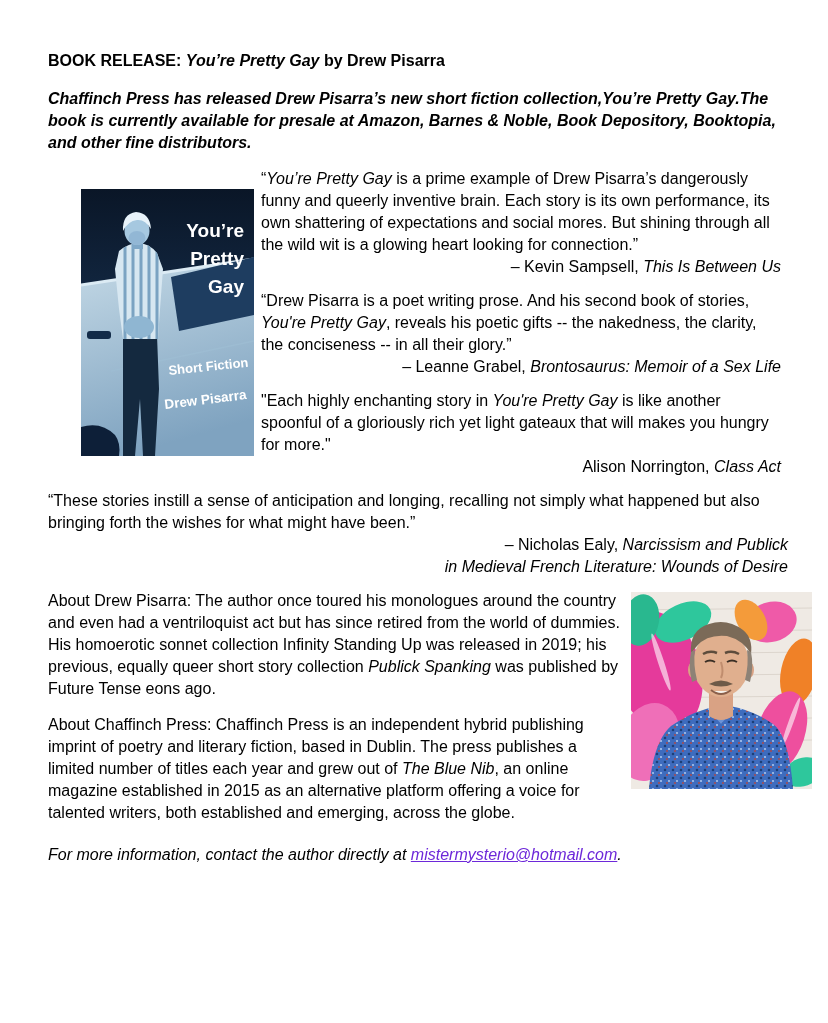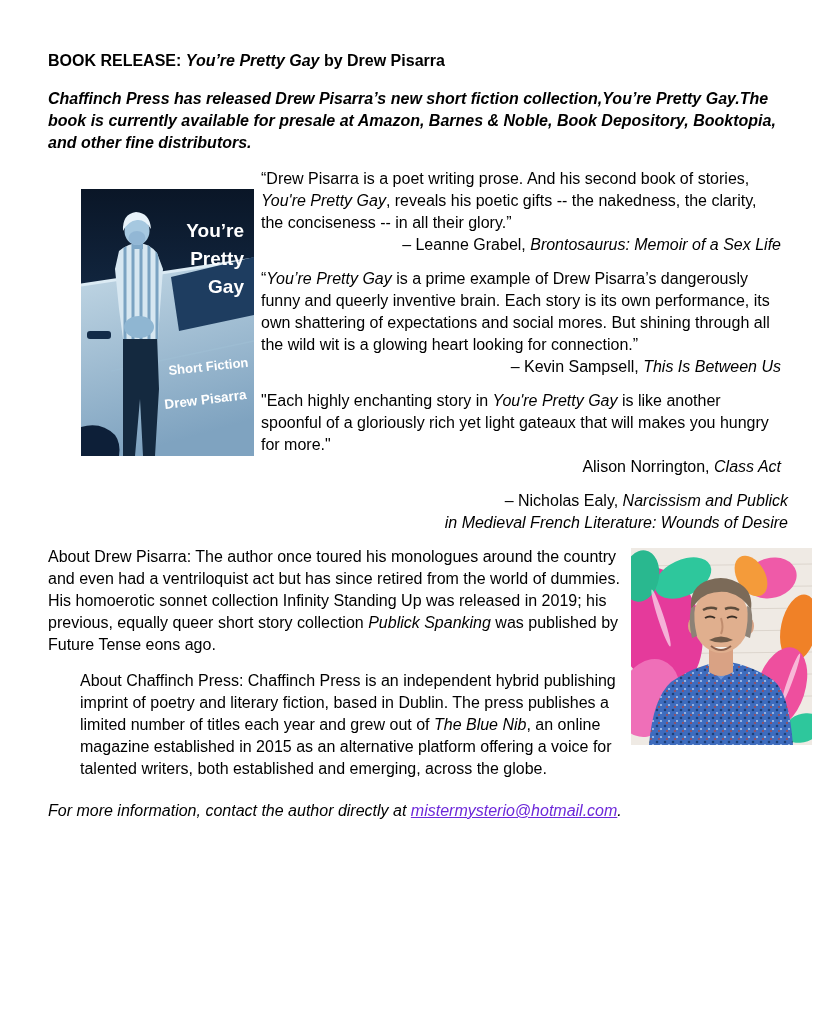--- a/index.html
+++ b/index.html
@@ -14,21 +14,21 @@
   .media-row{position:relative;margin:0 0 12px 0;min-height:310px;}
   .book-cover{position:absolute;left:33px;top:21px;width:173px;height:267px;display:block;}
   .quotes{margin-left:213px;width:520px;}
   .quote{margin:0 0 12px 0;}
   .quote:last-child{margin-bottom:0;}
   .attribution{text-align:right;}
   .wide-quote{margin:0 0 12px 0;}
   .about-section{margin:0;}
   .author-photo{float:right;width:181px;height:197px;margin:2px -24px 24px 6px;display:block;}
   .about-par{margin:0 0 14px 0;}
-  .about-par.last{margin-bottom:0;margin-left:32px;}
+  .about-par.last{margin-bottom:0;}
   .about-label{font-weight:normal;}
   .contact{clear:both;margin:20px 0 0 0;font-style:italic;}
   .email-link{color:#6d28d9;text-decoration:underline;}
   i{font-style:italic;}
 </style>
 </head>
 <body>
 
 <div class="page">
 
@@ -82,38 +82,39 @@
         <text x="163" y="76" text-anchor="end" font-size="19">Pretty</text>
         <text x="163" y="104" text-anchor="end" font-size="19">Gay</text>
         <text x="88" y="186" font-size="13" transform="rotate(-6 88 186)">Short Fiction</text>
         <text x="84" y="220" font-size="13.5" transform="rotate(-7 84 220)">Drew Pisarra</text>
       </g>
     </svg>
 
     <div class="quotes">
 
       <div class="quote">
-        <div><span>“Drew Pisarra is a poet writing prose. And his second book of stories, </span><i>You're Pretty Gay</i><span>, reveals his poetic gifts -- the nakedness, the clarity, the conciseness -- in all their glory.”</span></div>
-        <div class="attribution"><span>– Leanne Grabel, </span><i>Brontosaurus: Memoir of a Sex Life</i></div>
+        <div><span>“</span><i>You’re Pretty Gay</i><span> is a prime example of Drew Pisarra’s dangerously funny and queerly inventive brain. Each story is its own performance, its own shattering of expectations and social mores. But shining through all the wild wit is a glowing heart looking for connection.”</span></div>
+        <div class="attribution"><span>– Kevin Sampsell, </span><i>This Is Between Us</i></div>
       </div>
 
       <div class="quote">
-        <div><span>“</span><i>You’re Pretty Gay</i><span> is a prime example of Drew Pisarra’s dangerously funny and queerly inventive brain. Each story is its own performance, its own shattering of expectations and social mores. But shining through all the wild wit is a glowing heart looking for connection.”</span></div>
-        <div class="attribution"><span>– Kevin Sampsell, </span><i>This Is Between Us</i></div>
+        <div><span>“Drew Pisarra is a poet writing prose. And his second book of stories, </span><i>You're Pretty Gay</i><span>, reveals his poetic gifts -- the nakedness, the clarity, the conciseness -- in all their glory.”</span></div>
+        <div class="attribution"><span>– Leanne Grabel, </span><i>Brontosaurus: Memoir of a Sex Life</i></div>
       </div>
 
       <div class="quote">
         <div><span>"Each highly enchanting story in </span><i>You're Pretty Gay</i><span> is like another spoonful of a gloriously rich yet light gateaux that will makes you hungry for more."</span></div>
         <div class="attribution"><span>Alison Norrington, </span><i>Class Act</i></div>
       </div>
 
     </div>
   </div>
 
   <div class="wide-quote">
+    <div>“These stories instill a sense of anticipation and longing, recalling not simply what happened but also bringing forth the wishes for what might have been.”</div>
     <div class="attribution"><span>– Nicholas Ealy, </span><i>Narcissism and Publick</i><br><i>in Medieval French Literature: Wounds of Desire</i></div>
   </div>
 
   <div class="about-section">
 
     <svg class="author-photo" viewBox="0 0 181 197" xmlns="http://www.w3.org/2000/svg">
       <defs>
         <pattern id="dots" width="8" height="8" patternUnits="userSpaceOnUse">
           <rect width="8" height="8" fill="#3e6cbe"></rect>
           <circle cx="2" cy="2" r="1.3" fill="#1c3f78"></circle>

